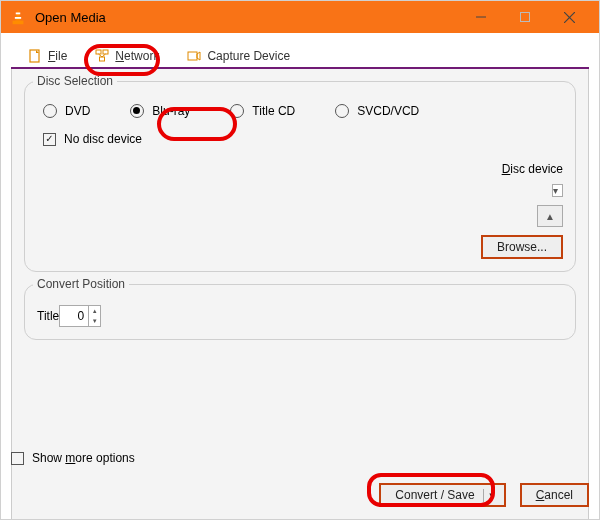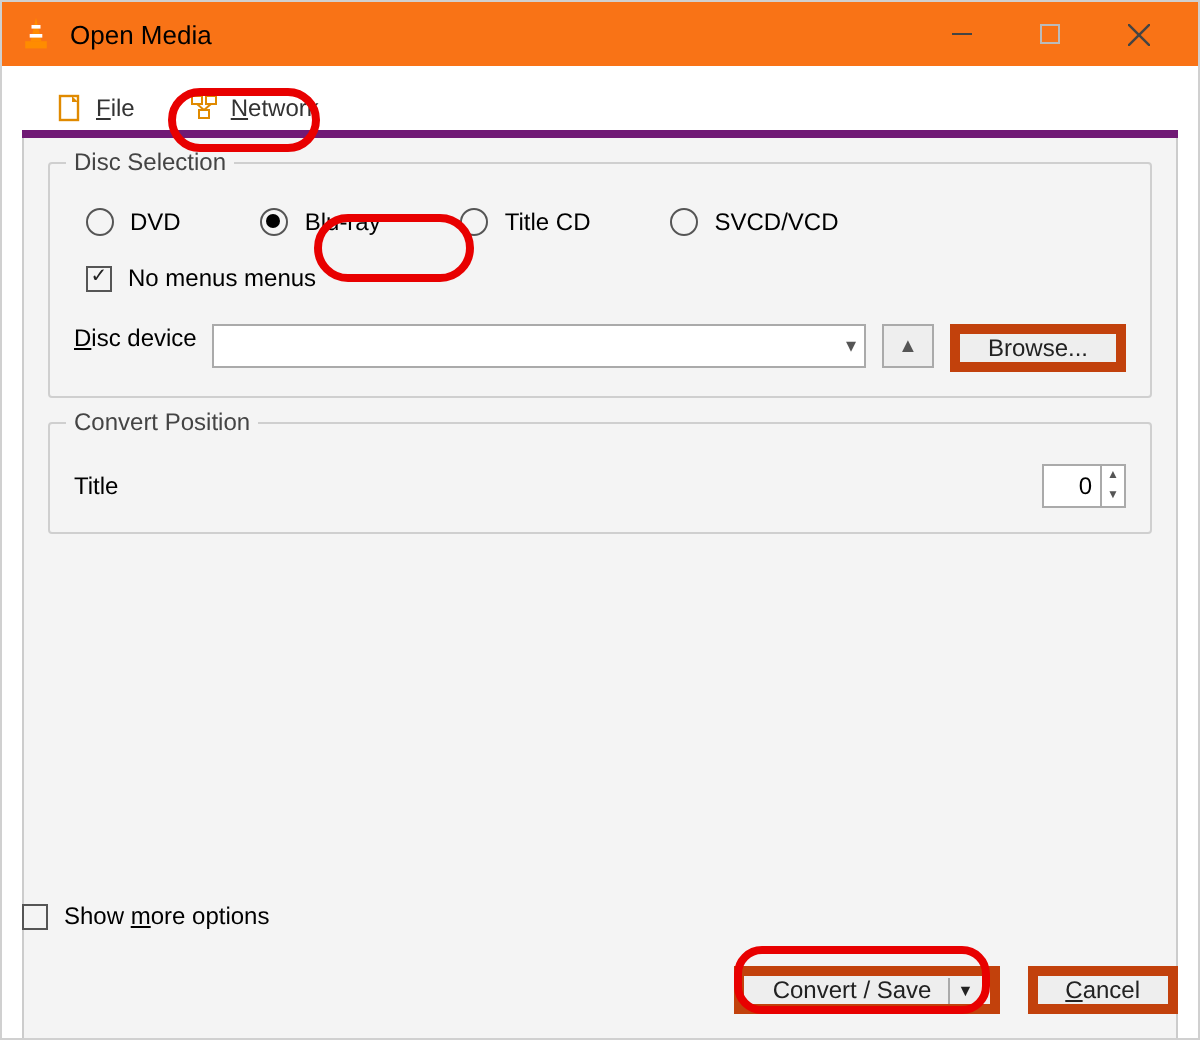--- a/index.html
+++ b/index.html
@@ -29,21 +29,21 @@
     display: flex; align-items: center; justify-content: center;
     color: #555;
   }
   .content { padding: 6px 10px 10px 10px; }
   .tabs {
     display: flex;
     align-items: flex-end;
     padding-left: 6px;
     height: 30px;
     position: relative;
-    border-bottom: 4px solid #701a75;
+    border-bottom: 2px solid #701a75;
     margin-bottom: -1px;
   }
   .tab {
     display: flex; align-items: center;
     height: 26px;
     padding: 0 10px;
     margin-right: 6px;
     font-size: 12px;
     color: #333;
     border: 1px solid transparent;
@@ -60,21 +60,21 @@
   }
   .tab .ticon { width: 14px; height: 14px; margin-right: 6px; }
   .panel {
     border: 1px solid #ccc;
     background: #f4f4f4;
     padding: 12px 12px 260px 12px;
     min-height: 360px;
   }
   .group {
     border: 1px solid #cfcfcf;
-    border-radius: 2px;
+    border-radius: 12px;
     padding: 16px 12px 12px 12px;
     margin-bottom: 12px;
     position: relative;
     background: #f4f4f4;
   }
   .group .legend {
     position: absolute;
     top: -8px; left: 8px;
     background: #f4f4f4;
     padding: 0 4px;
@@ -91,33 +91,33 @@
   .radio-dot {
     width: 14px; height: 14px; border: 1.5px solid #555; border-radius: 50%; display: inline-block; position: relative;
   }
   .radio-item.selected .radio-dot::after {
     content:""; position:absolute; width:7px; height:7px; background:#000; border-radius:50%; top:2px; left:2px;
   }
   .check-row { display: flex; align-items: center; gap: 8px; margin: 0 0 12px 6px; }
   .cbox {
     width: 13px; height: 13px; border: 1px solid #555; display:inline-flex; align-items:center; justify-content:center; font-size:10px; line-height:1; color:#222;
   }
-  .devrow { display: flex; align-items: flex-start; gap: 8px; margin-top: 16px; }
+  .devrow { display: flex; align-items: flex-end; gap: 8px; margin-top: 16px; flex-direction: column; }
   .devrow label { white-space: nowrap; }
   .combo {
     flex: 1; height: 22px; border: 1px solid #aaa; background: #fff; display:flex; align-items:center; justify-content:flex-end; padding-right:4px;
   }
   .combo .caret { font-size:10px; color:#555; }
   .sqbtn {
     width: 26px; height: 22px; border: 1px solid #aaa; background: #eee; display:flex; align-items:center; justify-content:center; font-size:10px; color:#555;
   }
   .btn {
-    height: 24px; border:5px solid #c2410c; background:#eee; padding:0 14px; display:inline-flex; align-items:center; font-size:12px; color:#222; cursor:pointer;
-  }
-  .start-row { display: flex; align-items:center; justify-content:space-between; margin-top:4px; }
+    height: 24px; border:2px solid #c2410c; background:#eee; padding:0 14px; display:inline-flex; align-items:center; font-size:12px; color:#222; cursor:pointer;
+  }
+  .start-row { display: flex; align-items:center; justify-content:flex-start; margin-top:4px; }
   .spin {
     width: 42px; height: 22px; border:1px solid #aaa; background:#fff; display:flex; align-items:center;
   }
   .spin .val { flex:1; text-align:right; padding-right:4px; }
   .spin .arrows { width:12px; height:100%; border-left:1px solid #aaa; display:flex; flex-direction:column; }
   .spin .arrows div { flex:1; display:flex; align-items:center; justify-content:center; font-size:6px; color:#555; }
   .footer {
     position: absolute;
     left: 10px; right: 10px; bottom: 12px;
   }
@@ -177,20 +177,27 @@
     <div class="tab">
       <span class="ticon"><svg viewBox="0 0 14 14">
             <rect x="1" y="1" width="5" height="4" fill="none" stroke="#e08a00"></rect>
             <rect x="8" y="1" width="5" height="4" fill="none" stroke="#e08a00"></rect>
             <rect x="4.5" y="8" width="5" height="4" fill="none" stroke="#e08a00"></rect>
             <line x1="3.5" y1="5" x2="7" y2="8" stroke="#e08a00"></line>
             <line x1="10.5" y1="5" x2="7" y2="8" stroke="#e08a00"></line>
           </svg></span>
       <span><span class="under">N</span><span>etwork</span></span>
     </div>
+    <div class="tab">
+      <span class="ticon"><svg viewBox="0 0 14 14">
+            <rect x="1" y="3" width="9" height="8" fill="none" stroke="#e08a00"></rect>
+            <polygon points="10,5 13,3 13,11 10,9" fill="none" stroke="#e08a00"></polygon>
+          </svg></span>
+      <span>Capture Device</span>
+    </div>
   </div>
 
   <div class="panel">
 
     <div class="group">
       <span class="legend">Disc Selection</span>
       <div class="radio-row">
         <div class="radio-item">
           <span class="radio-dot"></span>
           <span>DVD</span>
@@ -203,21 +210,21 @@
           <span class="radio-dot"></span>
           <span>Title CD</span>
         </div>
         <div class="radio-item">
           <span class="radio-dot"></span>
           <span>SVCD/VCD</span>
         </div>
       </div>
       <div class="check-row">
         <span class="cbox">✓</span>
-        <span>No menus menus</span>
+        <span>No disc device</span>
       </div>
       <div class="devrow">
         <label><span class="under">D</span><span>isc device</span></label>
         <div class="combo">
           <span></span>
           <span class="caret">▾</span>
         </div>
         <div class="sqbtn" title="Eject">▲</div>
         <div class="btn">
             <span>Browse...</span>

